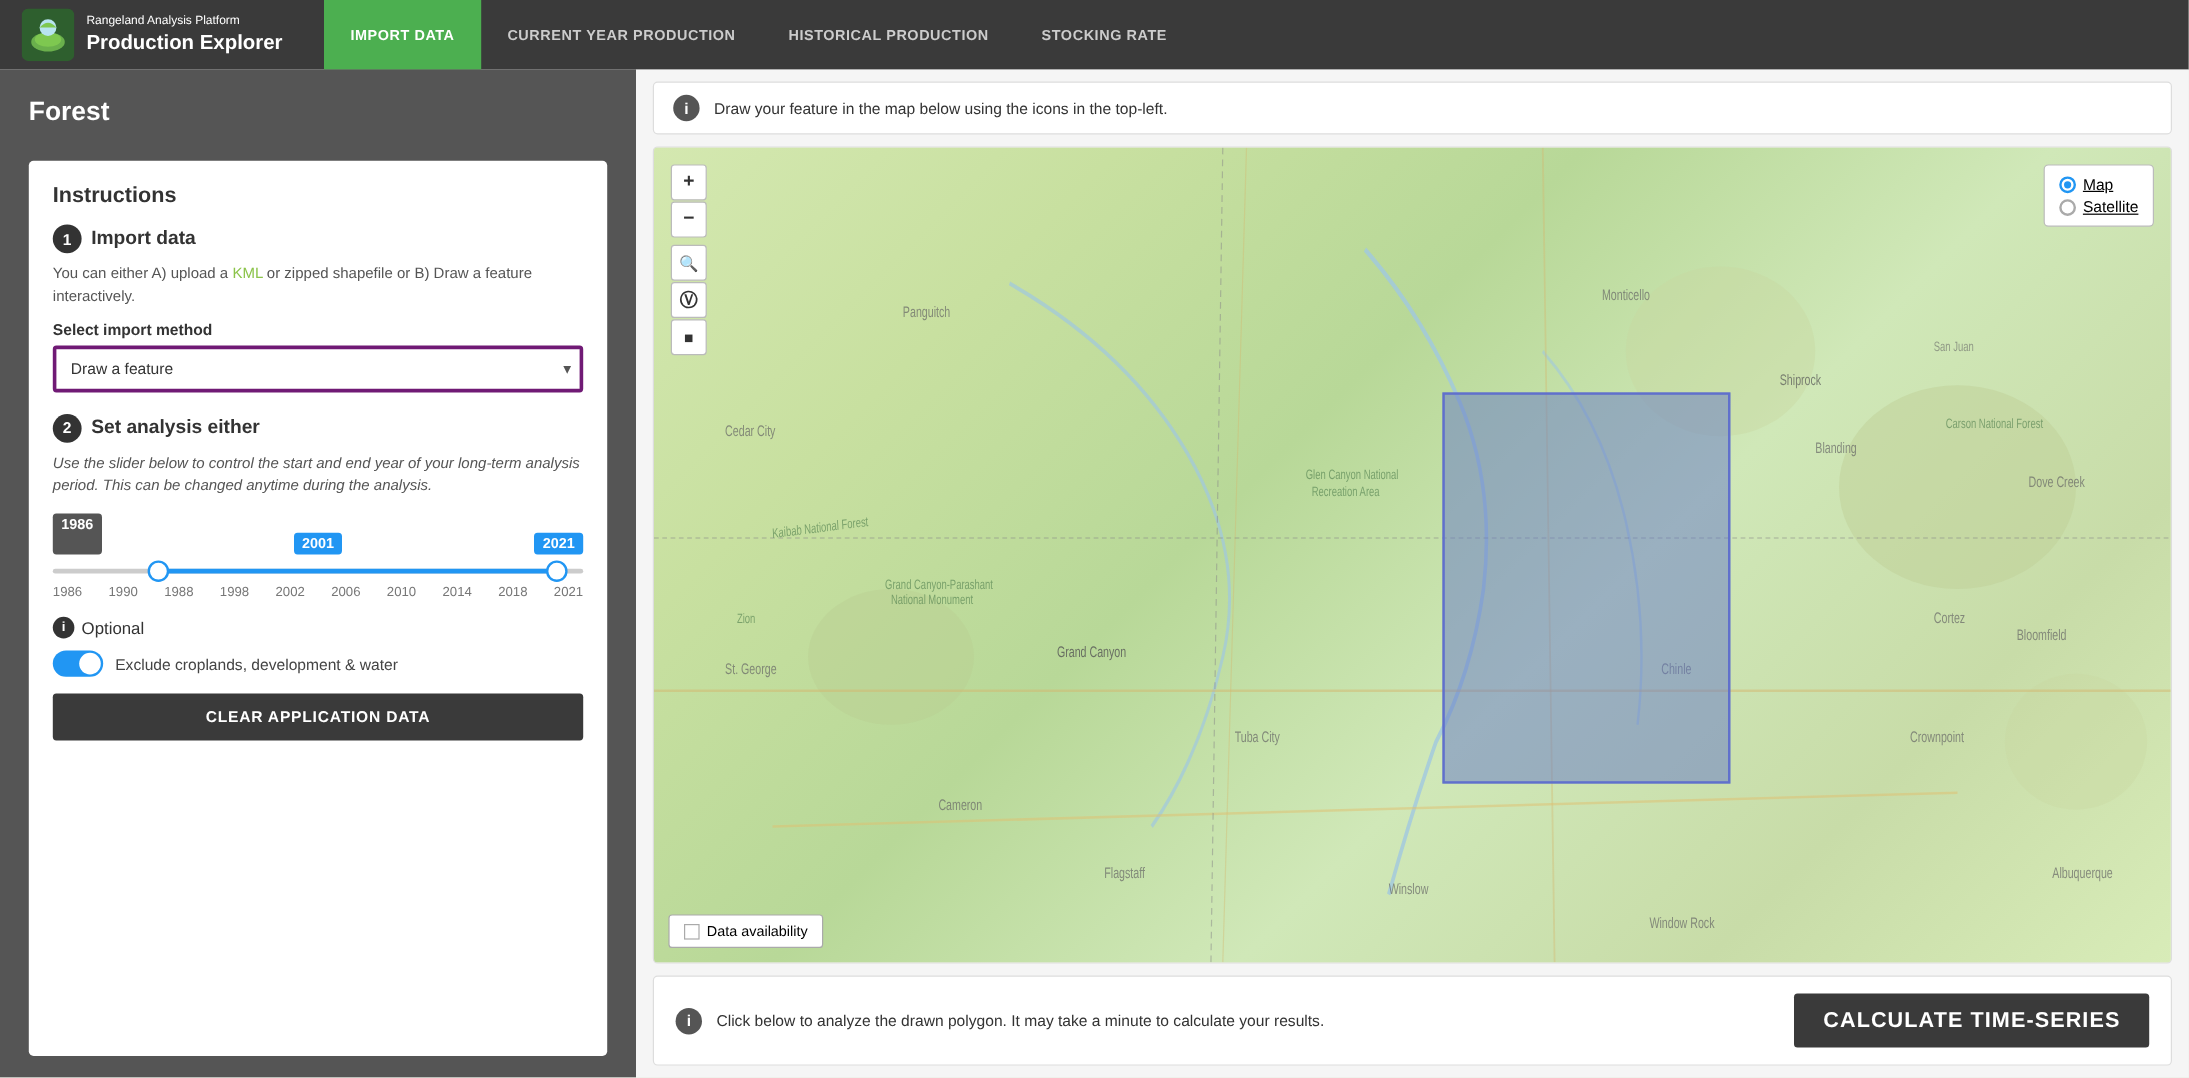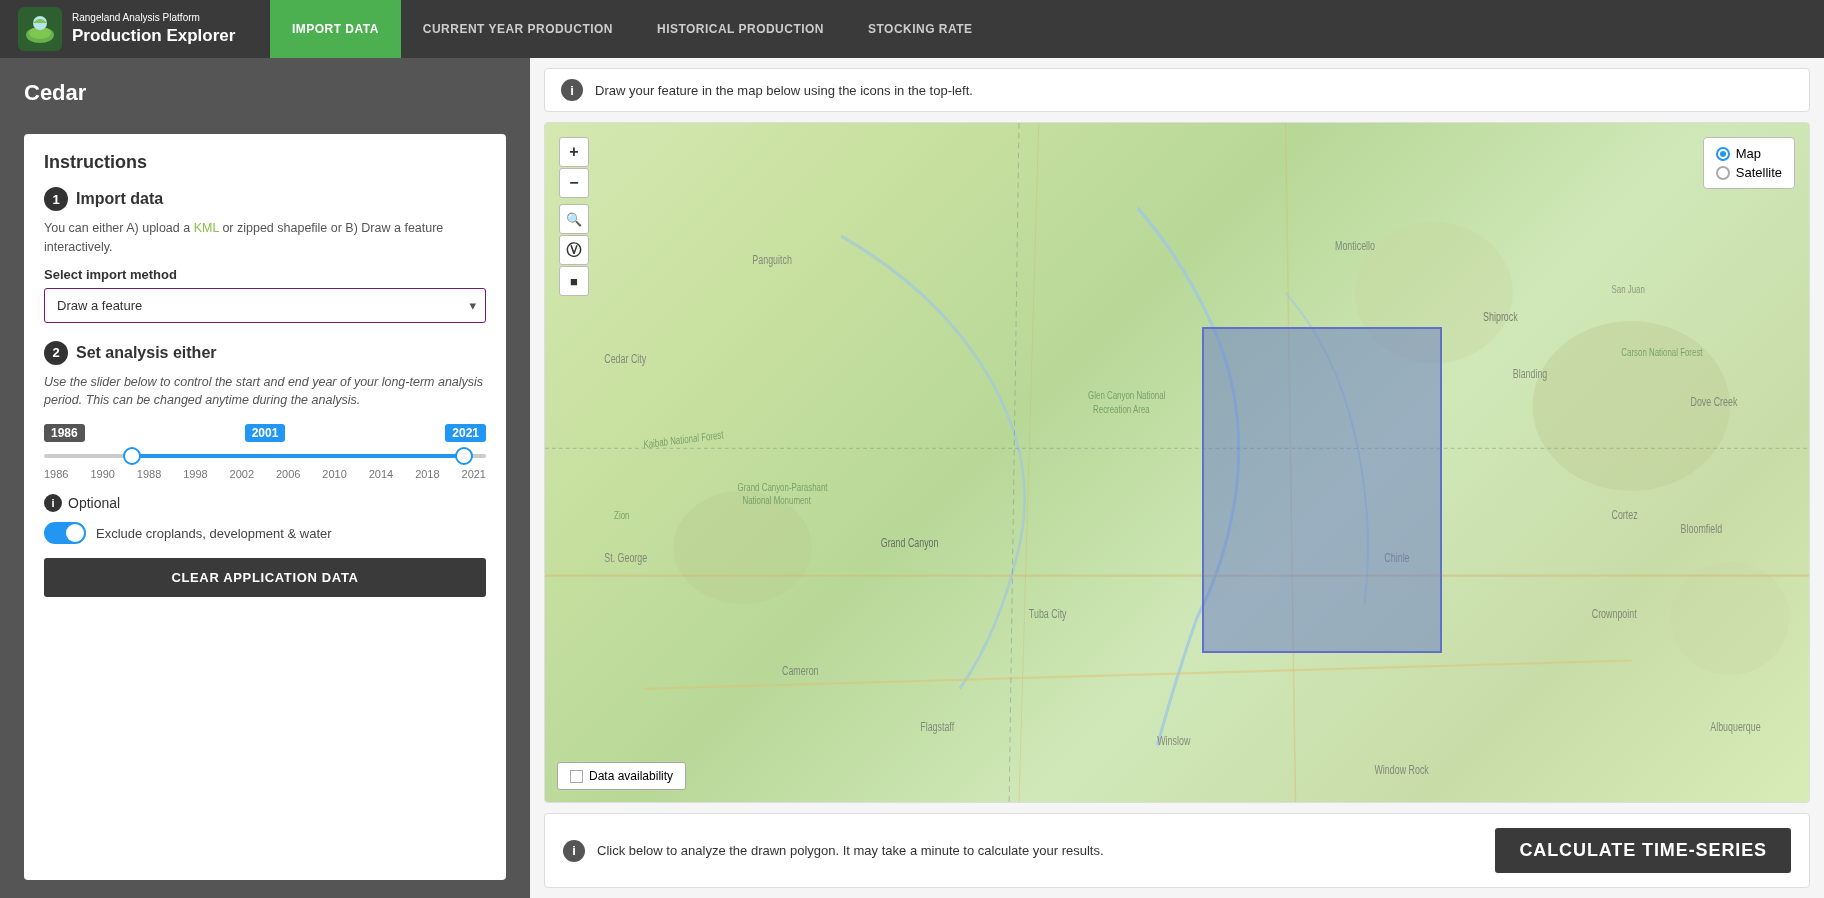--- a/index.html
+++ b/index.html
@@ -86,21 +86,21 @@
     }
     .step-desc { font-size: 12.5px; color: #555; margin-bottom: 10px; line-height: 1.5; }
     .step-desc .highlight { color: #8bc34a; }
 
     .select-label { font-size: 13px; font-weight: bold; color: #333; margin-bottom: 6px; }
     .select-wrapper { position: relative; margin-bottom: 18px; }
     .import-select {
       width: 100%;
       padding: 9px 34px 9px 12px;
       font-size: 13px;
-      border: 1px solid #701a75;
+      border: 3px solid #701a75;
       border-radius: 3px;
       background: #fff;
       appearance: none;
       -webkit-appearance: none;
       cursor: pointer;
       color: #333;
     }
     .select-arrow {
       position: absolute; right: 10px; top: 50%; transform: translateY(-50%);
       pointer-events: none; font-size: 13px; color: #555;
@@ -109,21 +109,21 @@
     
     .step2-section { margin-top: 6px; }
     .step2-desc { font-size: 12.5px; color: #555; margin-bottom: 14px; line-height: 1.5; font-style: italic; }
 
     
     .slider-section { margin-bottom: 12px; }
     .slider-labels-top { display: flex; justify-content: space-between; margin-bottom: 4px; font-size: 12px; color: #555; }
     .slider-badge {
       background: #555; color: #fff; padding: 2px 7px; border-radius: 3px; font-size: 12px; font-weight: bold;
     }
-    .slider-badge.active-badge { background: #2196f3; }
+    .slider-badge.active-badge { background: #2196f3; margin-top: 16px; }
     .slider-track-container { position: relative; height: 20px; display: flex; align-items: center; margin-bottom: 2px; }
     .slider-bg { position: absolute; left: 0; right: 0; height: 4px; background: #ccc; border-radius: 2px; }
     .slider-active { position: absolute; left: 20%; right: 5%; height: 4px; background: #2196f3; border-radius: 2px; }
     .slider-thumb {
       position: absolute; width: 18px; height: 18px; border-radius: 50%;
       background: #fff; border: 2px solid #2196f3; cursor: pointer;
       transform: translateX(-50%);
     }
     .slider-ticks { display: flex; justify-content: space-between; padding: 0 0; }
     .slider-tick-label { font-size: 11px; color: #777; }
@@ -213,21 +213,21 @@
       cursor: pointer; font-size: 16px; color: #333; font-weight: bold;
     }
     .map-btn-gap { margin-top: 5px; }
 
     
     .map-type-selector {
       position: absolute; top: 14px; right: 14px;
       background: #fff; border: 1px solid #bbb; border-radius: 4px;
       padding: 8px 12px; font-size: 13px;
     }
-    .map-type-option { display: flex; align-items: center; gap: 6px; margin-bottom: 4px; cursor: pointer; }
+    .map-type-option { display: flex; align-items: center; gap: 6px; margin-bottom: 4px; cursor: pointer; text-decoration: underline; }
     .map-type-option:last-child { margin-bottom: 0; }
     .radio-dot {
       width: 14px; height: 14px; border-radius: 50%; border: 2px solid #2196f3;
       display: flex; align-items: center; justify-content: center; flex-shrink: 0;
     }
     .radio-dot.selected::before {
       content: ''; width: 6px; height: 6px; border-radius: 50%; background: #2196f3;
     }
     .radio-dot.unselected { border-color: #aaa; }
 
@@ -286,21 +286,21 @@
     <div class="nav-tab">HISTORICAL PRODUCTION</div>
     <div class="nav-tab">STOCKING RATE</div>
   </div>
 </nav>
 
 <div class="main-layout">
 
   <div class="left-panel">
 
     <div class="about-section">
-      <div class="about-title">Cedar</div>
+      <div class="about-title">Forest</div>
     </div>
 
     <div class="white-card">
       <div class="instructions-title">Instructions</div>
 
       <div class="step-header">
         <span class="step-circle">1</span>
         <span>Import data</span>
       </div>
       <div class="step-desc">

